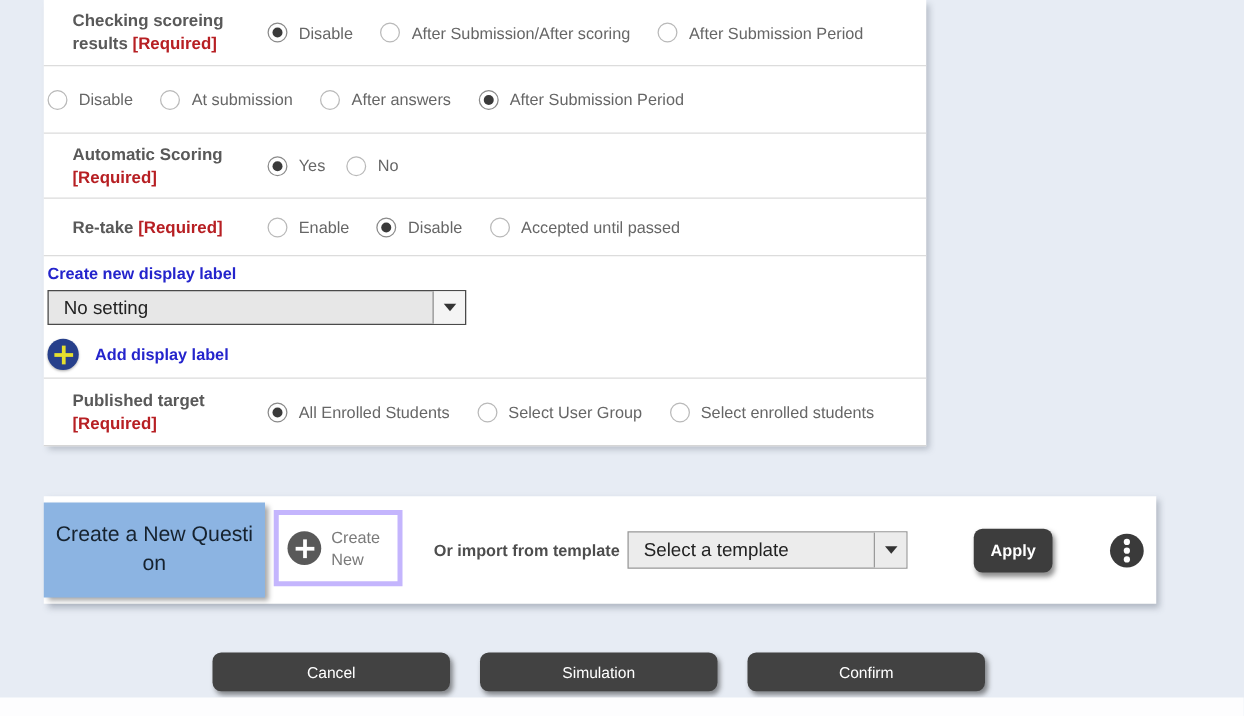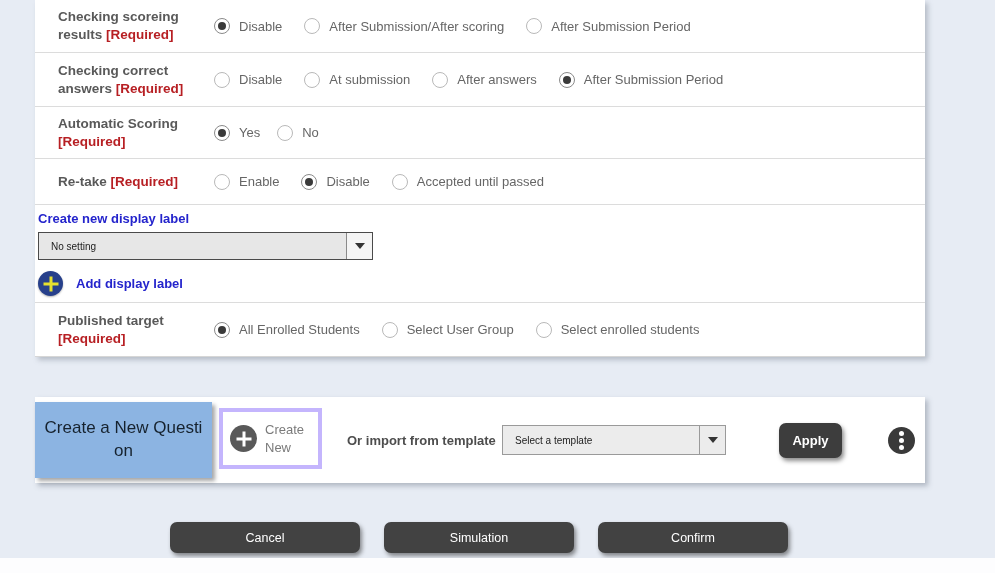--- a/index.html
+++ b/index.html
@@ -7,21 +7,21 @@
   body {
     font-family:"Liberation Sans", sans-serif;
     background:#e7ecf4;
     position:relative;
     overflow:hidden;
   }
   .bottom-strip { position:absolute; left:0; top:558px; width:995px; height:15px; background:#fdfdfe; }
 
   
   .form-card {
-    position:absolute; left:35px; top:0; width:890px;
+    position:absolute; left:35px; top:0; width:706px;
     background:#fff;
     box-shadow:3px 3px 5px rgba(110,120,135,0.40);
   }
   .frow {
     display:flex; align-items:center;
     border-bottom:1px solid #dcdcdc;
   }
   .frow:last-child { border-bottom:1px solid #d6d6d6; }
   .row-label {
     width:176px; padding-left:23px;
@@ -43,21 +43,21 @@
   }
   .radio-label { font-size:13px; color:#666; }
 
   
   .dl-ctrl { margin-left:3px; display:flex; flex-direction:column; align-items:flex-start; }
   .blue-link { font-size:13px; font-weight:bold; color:#2424cc; text-decoration:none; cursor:pointer; }
   .dropdown {
     display:flex; align-items:stretch; background:#e7e7e7; border:1px solid #4a4a4a;
     height:28px; margin-top:6px; width:335px; cursor:pointer;
   }
-  .dropdown .dd-text { flex:1; display:flex; align-items:center; padding-left:12px; font-size:10px; color:#222; }
+  .dropdown .dd-text { flex:1; display:flex; align-items:center; padding-left:12px; font-size:15px; color:#222; }
   .dropdown .dd-arrow {
     width:26px; border-left:1px solid #8a8a8a; background:#f4f4f4;
     display:flex; align-items:center; justify-content:center;
   }
   .tri-down { width:0; height:0; border-left:5px solid transparent; border-right:5px solid transparent; border-top:6px solid #333; }
   .add-row { display:flex; align-items:center; margin-top:11px; cursor:pointer; }
   .add-circle {
     width:25px; height:25px; border-radius:50%; background:#27408b; position:relative; flex:0 0 auto;
     box-shadow:0 1px 2px rgba(0,0,0,0.3);
   }
@@ -141,24 +141,20 @@
         <span class="radio-label">After Submission/After scoring</span>
       </label>
       <label class="radio-item">
         <span class="radio"></span>
         <span class="radio-label">After Submission Period</span>
       </label>
     </div>
   </div>
 
   <div class="frow" style="height:54px;">
-    <div class="row-label">
-      <span>Checking correct answers</span>
-      <span class="req">[Required]</span>
-    </div>
     <div class="row-ctrl">
       <label class="radio-item">
         <span class="radio"></span>
         <span class="radio-label">Disable</span>
       </label>
       <label class="radio-item">
         <span class="radio"></span>
         <span class="radio-label">At submission</span>
       </label>
       <label class="radio-item">

